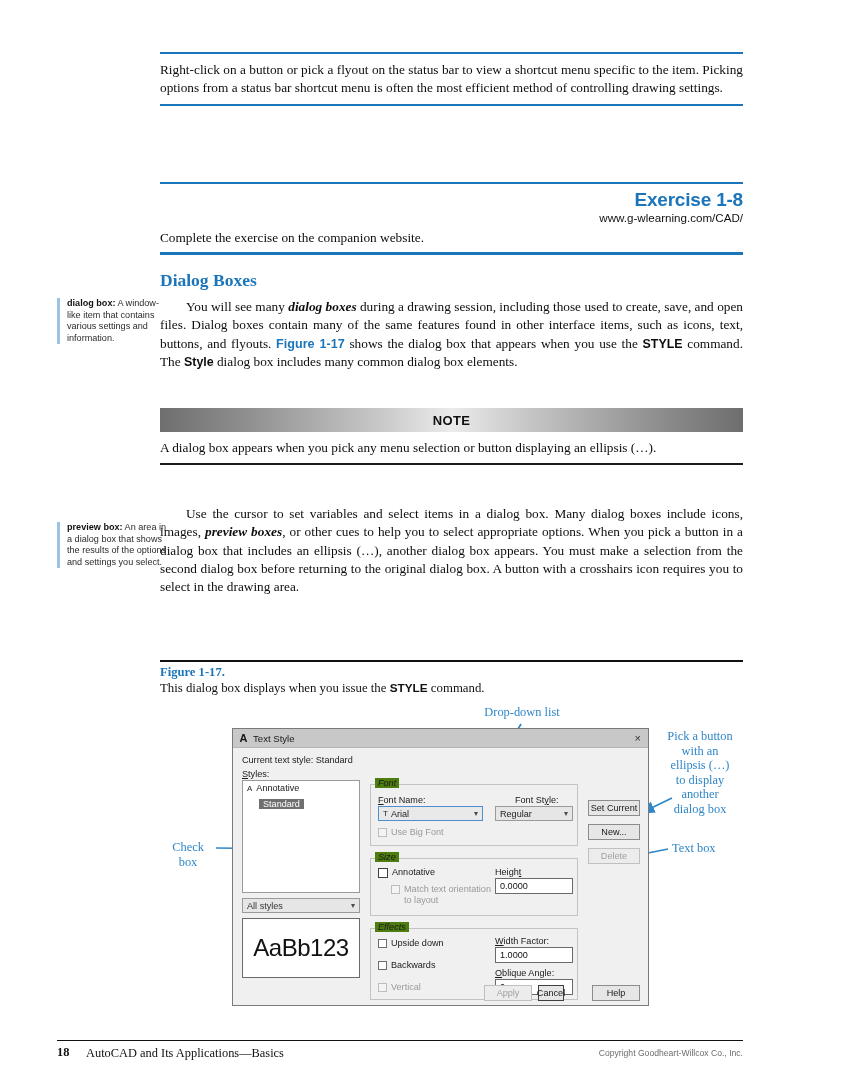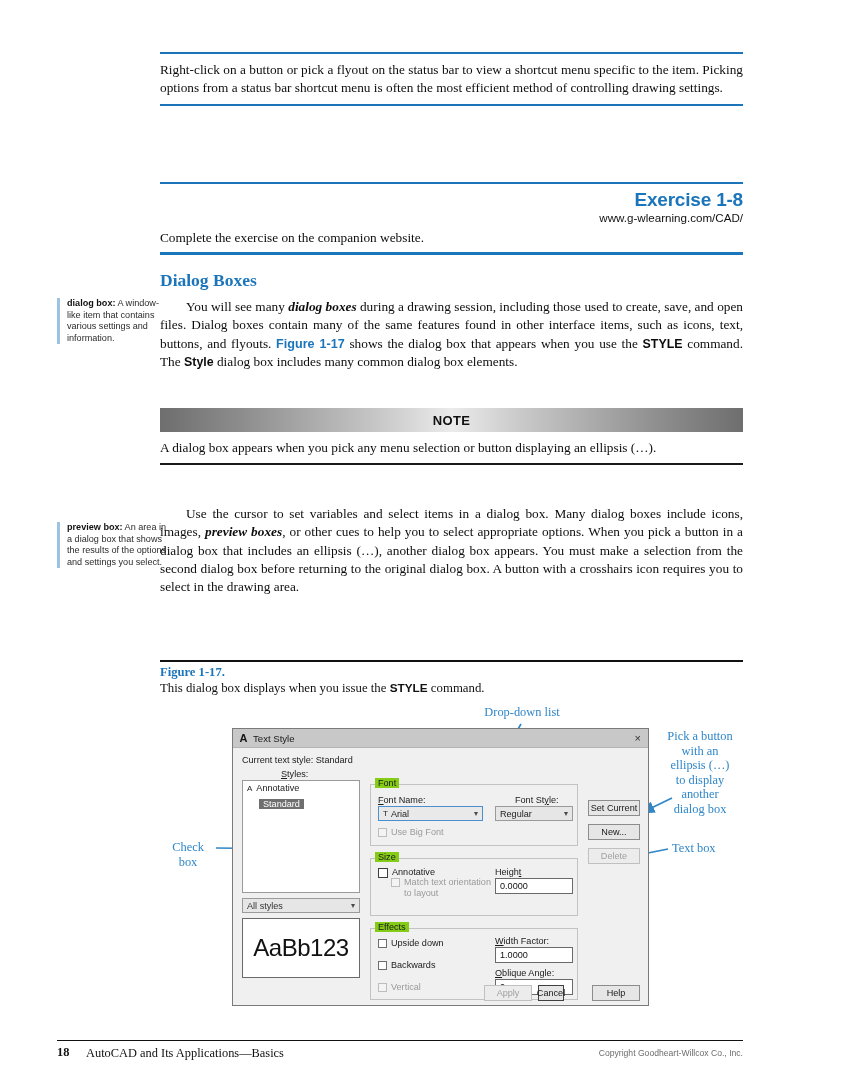--- a/index.html
+++ b/index.html
@@ -125,21 +125,21 @@
   .dlg-ticon{
     font-weight:bold;font-size:11px;color:#141414;
     width:13px;text-align:center;
   }
   .dlg-ttext{font-size:9.6px;color:#1a1a1a;margin-left:3px;}
   .dlg-close{margin-left:auto;font-size:11px;color:#333;line-height:1;padding-right:3px;}
 
   .dlg-body{position:relative;height:259px;}
 
   .cur-style{position:absolute;left:9px;top:7px;font-size:9.1px;}
-  .lbl-styles{position:absolute;left:9px;top:21px;font-size:9.1px;margin-left:39px;}
+  .lbl-styles{position:absolute;left:9px;top:21px;font-size:9.1px;}
   .u{text-decoration:underline;}
 
   .styles-list{
     position:absolute;left:9px;top:32px;width:118px;height:113px;
     background:#fff;border:1px solid #9a9a9a;box-sizing:border-box;
   }
   .sl-item{display:flex;align-items:center;font-size:9.1px;padding:2px 0 0 4px;}
   .sl-aicon{font-size:8px;margin-right:4px;color:#222;}
   .sl-sel{
     margin:1px 0 0 16px;background:#6f6f6f;color:#fff;font-size:9.1px;
@@ -155,21 +155,21 @@
 
   .preview{
     position:absolute;left:9px;top:170px;width:118px;height:60px;
     background:#fff;border:1px solid #6a6a6a;box-sizing:border-box;
     display:flex;align-items:center;justify-content:center;
   }
   .preview span{font-family:"Liberation Sans",sans-serif;font-size:24px;color:#111;letter-spacing:-0.5px;}
 
   
   .grp{position:absolute;border:1px solid #c3c3c3;box-sizing:border-box;}
-  .grp-lbl{position:absolute;background:#84cc16;padding:0 3px;font-size:9.1px;color:#1a1a1a;}
+  .grp-lbl{position:absolute;background:#4d7c0f;padding:0 3px;font-size:9.1px;color:#1a1a1a;font-style:italic;}
 
   .fld-lbl{position:absolute;font-size:9.1px;color:#1a1a1a;}
   .combo{
     position:absolute;background:#e6e6e6;border:1px solid #9a9a9a;box-sizing:border-box;
     height:15px;display:flex;align-items:center;padding:0 4px;font-size:9.1px;color:#222;
   }
   .combo.sel-blue{border:1px solid #4a8fd0;background:#e9e9e9;}
   .tbox{
     position:absolute;background:#fff;border:1px solid #6a6a6a;box-sizing:border-box;
     height:16px;display:flex;align-items:center;padding:0 4px;font-size:9.1px;color:#111;
@@ -332,21 +332,21 @@
       </div>
 
       <div class="grp" style="left:137px;top:110px;width:208px;height:58px;"></div>
       <div class="grp-lbl" style="left:142px;top:104px;">Size</div>
 
       <div class="chk" style="left:145px;top:119px;">
         <span class="box" style="width:10px;height:10px;border-color:#3f3f3f;"></span>
         <span>Annotative</span>
       </div>
 
-      <div class="chk dis" style="left:158px;top:129px;width:105px;">
+      <div class="chk dis" style="left:158px;top:136px;width:105px;">
         <span class="box"></span>
         <span style="line-height:10.5px;">
           <span>Match text orientation</span><br>
           <span>to layout</span>
         </span>
       </div>
 
       <div class="fld-lbl" style="left:262px;top:119px;">Heigh<span class="u">t</span></div>
       <div class="tbox" style="left:262px;top:130px;width:78px;">
         <span>0.0000</span>

